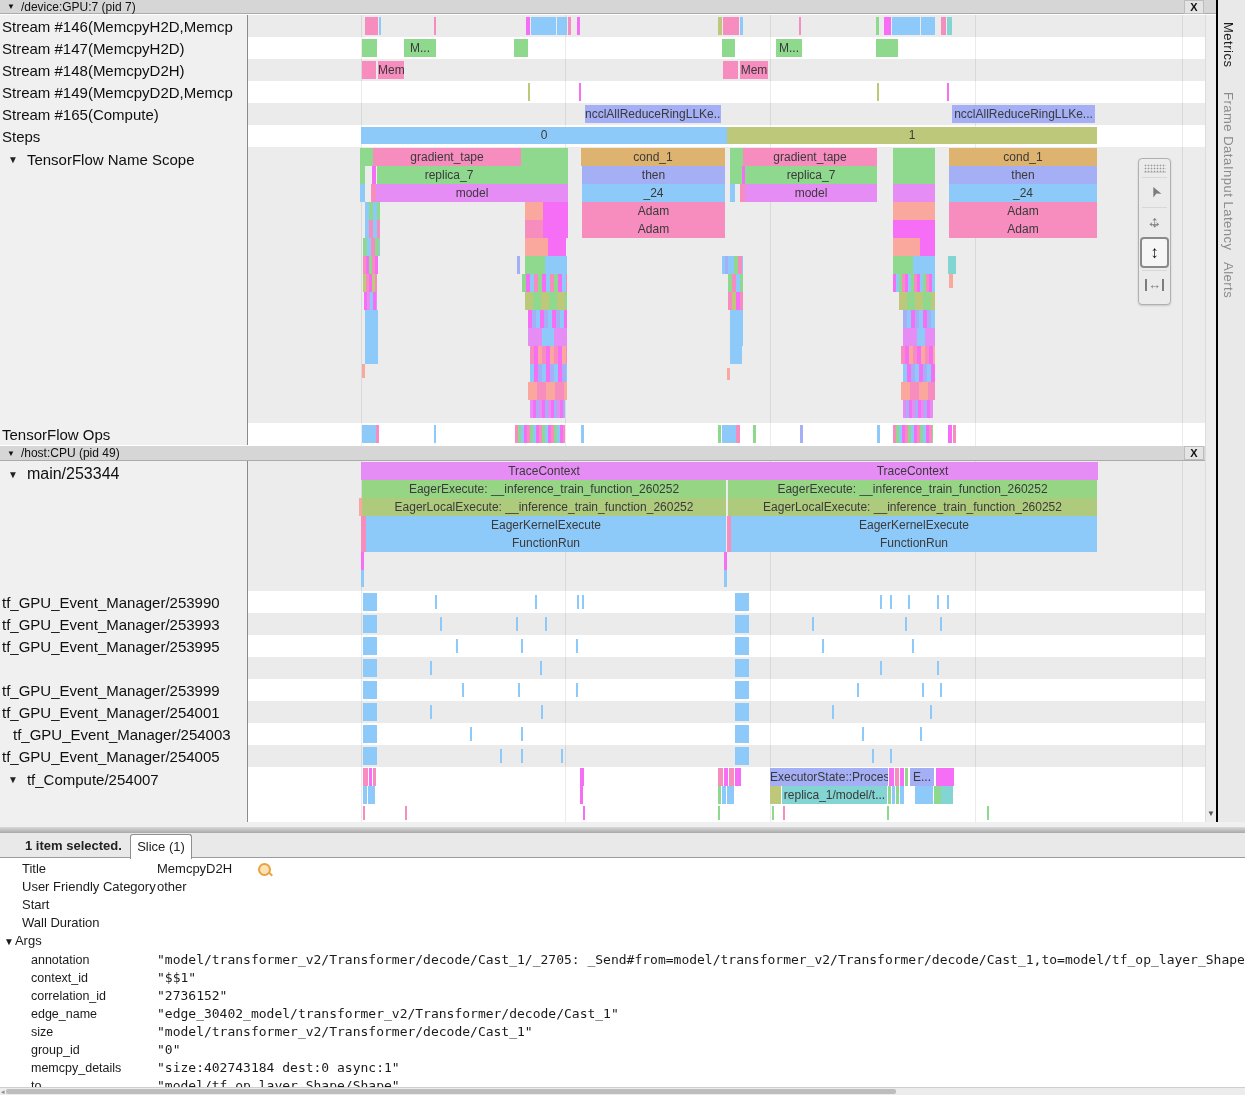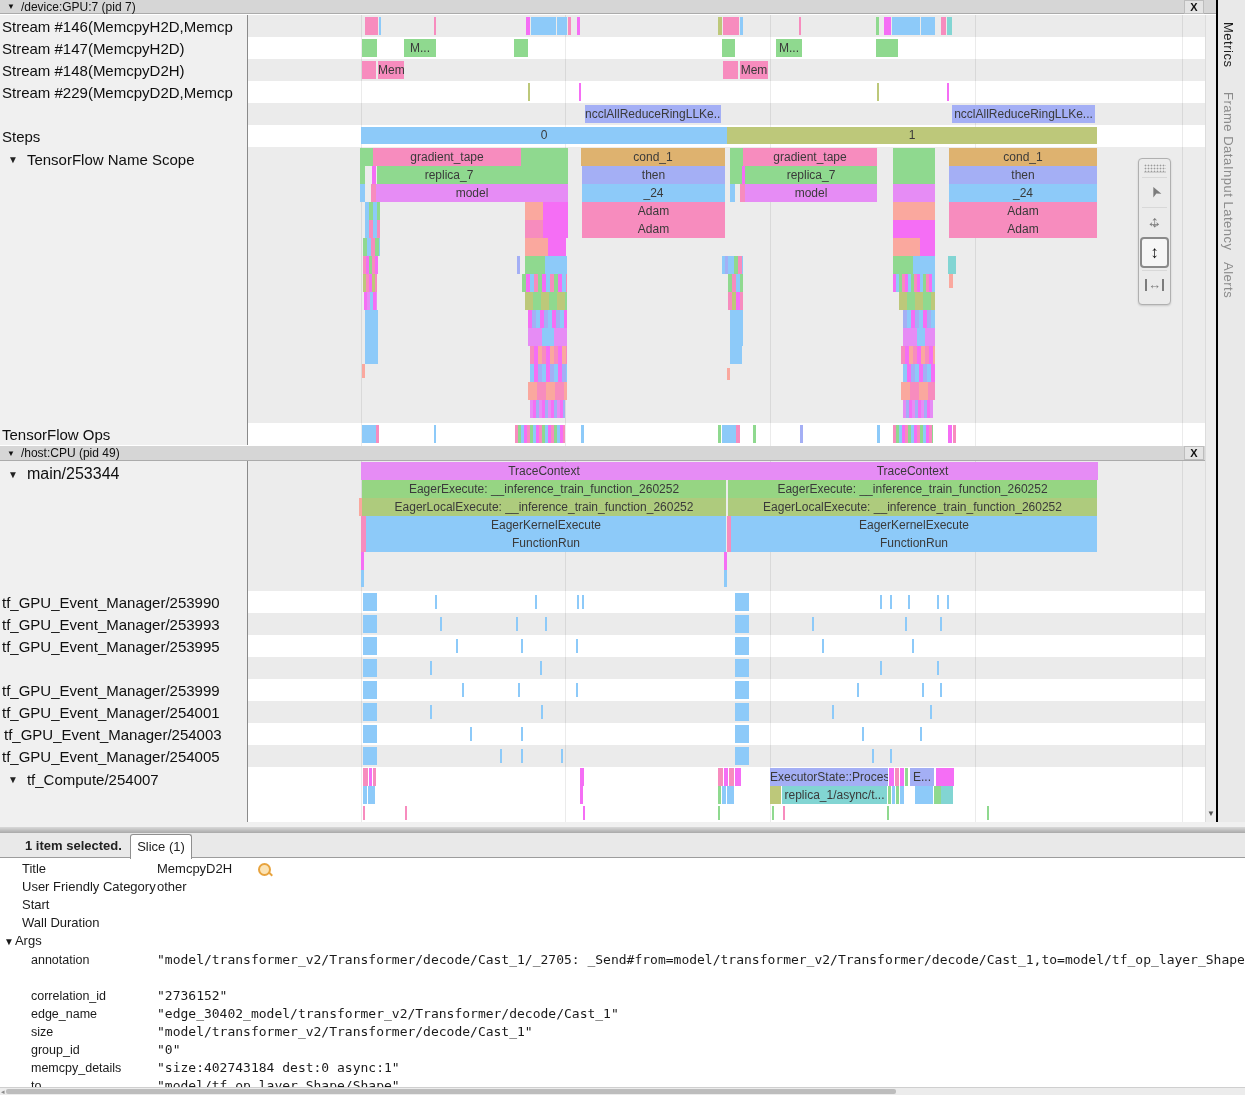--- a/index.html
+++ b/index.html
@@ -269,21 +269,21 @@
       <div class="bar" style="left: 905px; top: 768px; width: 3px; height: 18px; line-height: 18px; background: rgb(143, 217, 143);"></div>
       <div class="bar" style="left: 910px; top: 768px; width: 24px; height: 18px; line-height: 18px; background: rgb(164, 175, 245);">E...</div>
       <div class="bar" style="left: 936px; top: 768px; width: 18px; height: 18px; line-height: 18px; background: rgb(245, 110, 245);"></div>
       <div class="bar" style="left: 363px; top: 786px; width: 4px; height: 18px; line-height: 18px; background: rgb(141, 202, 249);"></div>
       <div class="bar" style="left: 368px; top: 786px; width: 7px; height: 18px; line-height: 18px; background: rgb(141, 202, 249);"></div>
       <div class="bar" style="left: 580px; top: 786px; width: 3px; height: 18px; line-height: 18px; background: rgb(245, 110, 245);"></div>
       <div class="bar" style="left: 718px; top: 786px; width: 3px; height: 18px; line-height: 18px; background: rgb(143, 217, 143);"></div>
       <div class="bar" style="left: 722px; top: 786px; width: 4px; height: 18px; line-height: 18px; background: rgb(141, 202, 249);"></div>
       <div class="bar" style="left: 727px; top: 786px; width: 7px; height: 18px; line-height: 18px; background: rgb(141, 202, 249);"></div>
       <div class="bar" style="left: 770px; top: 786px; width: 11px; height: 18px; line-height: 18px; background: rgb(189, 200, 122);"></div>
-      <div class="bar" style="left: 782px; top: 786px; width: 105px; height: 18px; line-height: 18px; background: rgb(130, 213, 211);">replica_1/async/t...</div>
+      <div class="bar" style="left: 782px; top: 786px; width: 105px; height: 18px; line-height: 18px; background: rgb(130, 213, 211);">replica_1/model/t...</div>
       <div class="bar" style="left: 888px; top: 786px; width: 3px; height: 18px; line-height: 18px; background: rgb(143, 217, 143);"></div>
       <div class="bar" style="left: 892px; top: 786px; width: 3px; height: 18px; line-height: 18px; background: rgb(141, 202, 249);"></div>
       <div class="bar" style="left: 896px; top: 786px; width: 3px; height: 18px; line-height: 18px; background: rgb(143, 217, 143);"></div>
       <div class="bar" style="left: 900px; top: 786px; width: 4px; height: 18px; line-height: 18px; background: rgb(141, 202, 249);"></div>
       <div class="bar" style="left: 915px; top: 786px; width: 18px; height: 18px; line-height: 18px; background: rgb(141, 202, 249);"></div>
       <div class="bar" style="left: 934px; top: 786px; width: 7px; height: 18px; line-height: 18px; background: rgb(143, 217, 143);"></div>
       <div class="bar" style="left: 941px; top: 786px; width: 12px; height: 18px; line-height: 18px; background: rgb(130, 213, 211);"></div>
       <div class="bar" style="left: 363px; top: 806px; width: 2px; height: 14px; line-height: 14px; background: rgb(247, 140, 190);"></div>
       <div class="bar" style="left: 405px; top: 806px; width: 2px; height: 14px; line-height: 14px; background: rgb(247, 140, 190);"></div>
       <div class="bar" style="left: 583px; top: 806px; width: 2px; height: 14px; line-height: 14px; background: rgb(245, 110, 245);"></div>
@@ -340,21 +340,24 @@
       <div class="plabel" style="top: 15px; height: 22px; padding-left: 2px;">
         <span>Stream #146(MemcpyH2D,Memcp</span>
       </div>
       <div class="plabel" style="top: 37px; height: 22px; padding-left: 2px;">
         <span>Stream #147(MemcpyH2D)</span>
       </div>
       <div class="plabel" style="top: 59px; height: 22px; padding-left: 2px;">
         <span>Stream #148(MemcpyD2H)</span>
       </div>
       <div class="plabel" style="top: 81px; height: 22px; padding-left: 2px;">
-        <span>Stream #229(MemcpyD2D,Memcp</span>
+        <span>Stream #149(MemcpyD2D,Memcp</span>
+      </div>
+      <div class="plabel" style="top: 103px; height: 22px; padding-left: 2px;">
+        <span>Stream #165(Compute)</span>
       </div>
       <div class="plabel" style="top: 125px; height: 22px; padding-left: 2px;">
         <span>Steps</span>
       </div>
       <div class="plabel" style="top: 147px; height: 24px;">
         <span class="arr">▼</span>
         <span>TensorFlow Name Scope</span>
       </div>
       <div class="plabel" style="top: 423px; height: 22px; padding-left: 2px;">
         <span>TensorFlow Ops</span>
@@ -371,21 +374,21 @@
       </div>
       <div class="plabel" style="top: 635px; height: 22px; padding-left: 2px;">
         <span>tf_GPU_Event_Manager/253995</span>
       </div>
       <div class="plabel" style="top: 679px; height: 22px; padding-left: 2px;">
         <span>tf_GPU_Event_Manager/253999</span>
       </div>
       <div class="plabel" style="top: 701px; height: 22px; padding-left: 2px;">
         <span>tf_GPU_Event_Manager/254001</span>
       </div>
-      <div class="plabel" style="top: 723px; height: 22px; padding-left: 4px; align-items: center;">
+      <div class="plabel" style="top: 723px; height: 22px; padding-left: 13px; align-items: center;">
         <span>tf_GPU_Event_Manager/254003</span>
       </div>
       <div class="plabel" style="top: 745px; height: 22px; padding-left: 2px;">
         <span>tf_GPU_Event_Manager/254005</span>
       </div>
       <div class="plabel" style="top: 767px; height: 24px;">
         <span class="arr">▼</span>
         <span>tf_Compute/254007</span>
       </div>
       <div class="hdr" style="top: 0px; height: 14px;">
@@ -447,20 +450,24 @@
       </div>
       <div class="frow" style="left: 0px; top: 56px; width: 1245px;">
         <span class="fkey">Wall Duration</span>
         <span class="fval"></span>
       </div>
       <div class="frow argshead" style="top: 74px;"><span class="arr">▼</span><span>Args</span></div>
       <div class="frow" style="left: 0px; top: 93px; width: 1245px;">
         <span class="akey">annotation</span>
         <span class="aval">"model/transformer_v2/Transformer/decode/Cast_1/_2705: _Send#from=model/transformer_v2/Transformer/decode/Cast_1,to=model/tf_op_layer_Shape/Shape#::#edg</span>
       </div>
+      <div class="frow" style="left: 0px; top: 111px; width: 1245px;">
+        <span class="akey">context_id</span>
+        <span class="aval">"$$1"</span>
+      </div>
       <div class="frow" style="left: 0px; top: 129px; width: 1245px;">
         <span class="akey">correlation_id</span>
         <span class="aval">"2736152"</span>
       </div>
       <div class="frow" style="left: 0px; top: 147px; width: 1245px;">
         <span class="akey">edge_name</span>
         <span class="aval">"edge_30402_model/transformer_v2/Transformer/decode/Cast_1"</span>
       </div>
       <div class="frow" style="left: 0px; top: 165px; width: 1245px;">
         <span class="akey">size</span>

